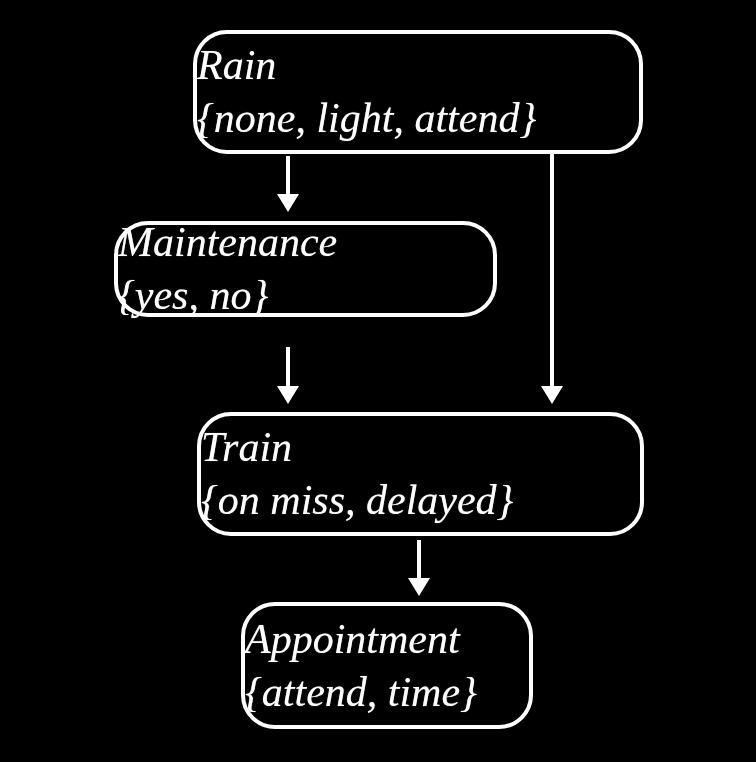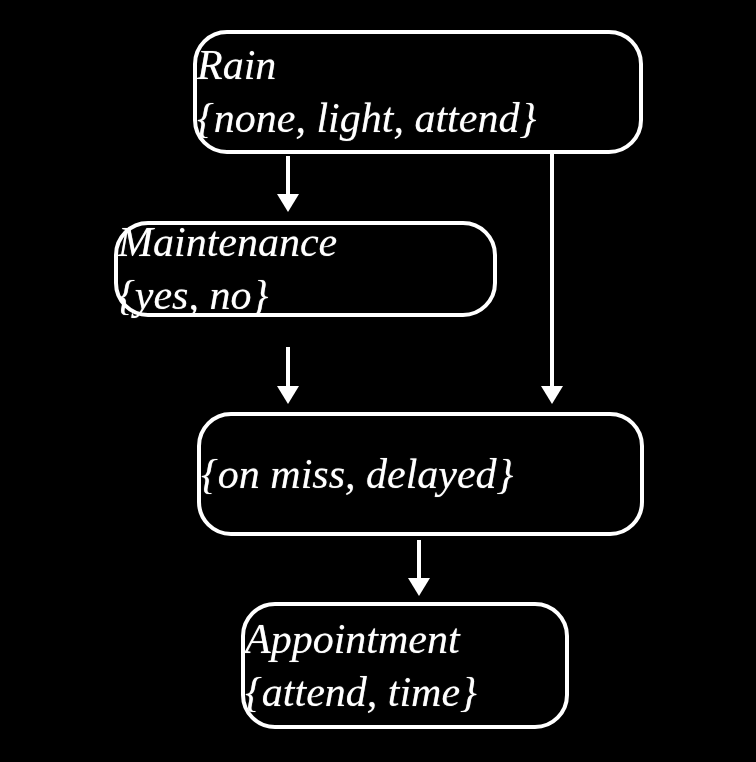--- a/index.html
+++ b/index.html
@@ -28,21 +28,21 @@
     justify-content: center;
     text-align: center;
     font-style: italic;
     font-size: 42px;
     line-height: 53px;
     text-shadow: 0 0 1px rgba(255,255,255,0.6);
   }
   .node-rain        { left: 193px; top:  30px; width: 450px; height: 124px; }
   .node-maintenance { left:  93px; top: 221px; width: 383px; height: 96px; margin-left: 21px; }
   .node-train       { left: 197px; top: 412px; width: 447px; height: 124px; }
-  .node-appointment { left: 241px; top: 602px; width: 328px; height: 127px; }
+  .node-appointment { left: 241px; top: 602px; width: 292px; height: 127px; }
 
   .edge { position: absolute; }
   .shaft {
     position: absolute;
     width: 4px;
     background: #ffffff;
   }
   .head {
     position: absolute;
     width: 0;
@@ -93,20 +93,21 @@
     <div>Rain</div>
     <div>{none, light, attend}</div>
   </div>
 
   <div class="node node-maintenance">
     <div>Maintenance</div>
     <div>{yes, no}</div>
   </div>
 
   <div class="node node-train">
+    <div>Train</div>
     <div>{on miss, delayed}</div>
   </div>
 
   <div class="node node-appointment">
     <div>Appointment</div>
     <div>{attend, time}</div>
   </div>
 
 </div>
 

